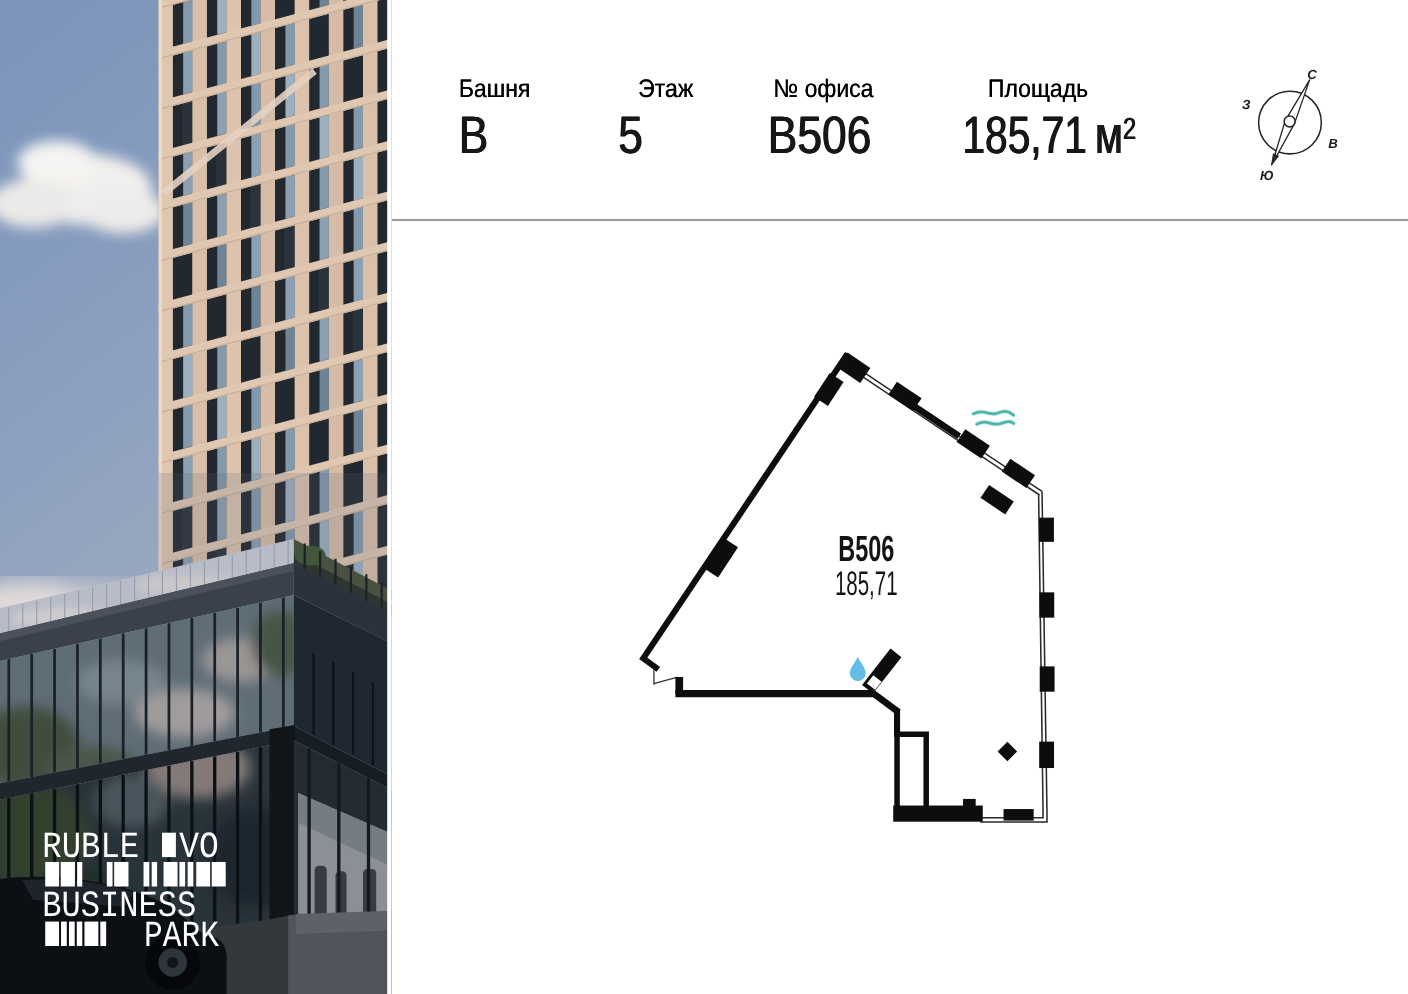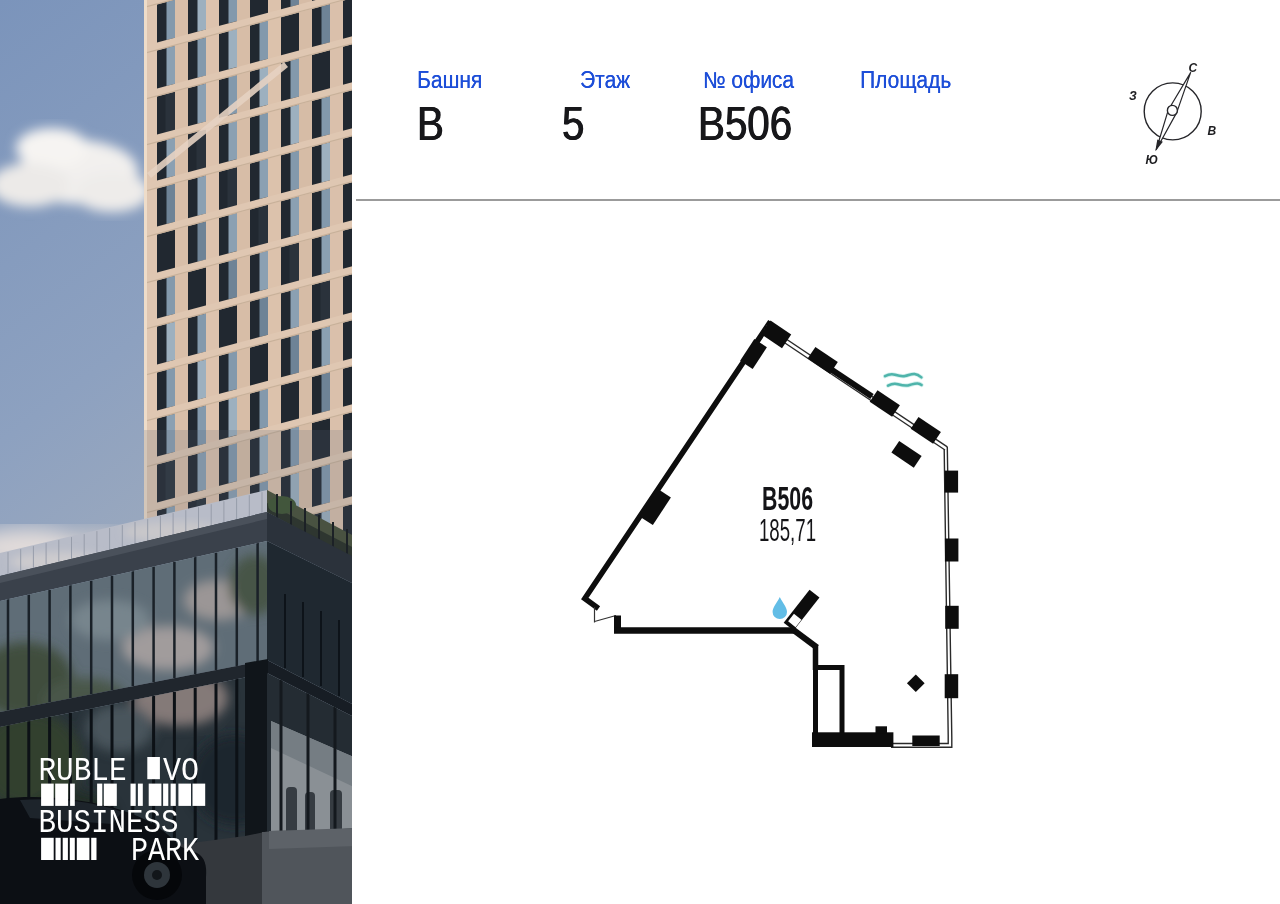--- a/index.html
+++ b/index.html
@@ -1,19 +1,19 @@
 <!DOCTYPE html>
 <html><head>
 <meta charset="utf-8">
 <style>
   html,body{margin:0;padding:0;background:#fff;}
   #page{position:relative;width:1280px;height:904px;overflow:hidden;background:#fff;
         font-family:"Liberation Sans",sans-serif;}
   .cond{display:inline-block;transform:scaleX(0.91);transform-origin:0 0;white-space:nowrap;line-height:1;}
-  .lbl{position:absolute;font-size:23px;color:#1d4ed8;font-weight:400;line-height:1;text-shadow:0.3px 0 currentColor;}
+  .lbl{position:absolute;font-size:23px;color:#000000;font-weight:400;line-height:1;text-shadow:0.3px 0 currentColor;}
   .val{position:absolute;font-size:48px;color:#17171a;font-weight:400;line-height:1;text-shadow:0.6px 0 currentColor,-0.6px 0 currentColor;}
   .vc{display:inline-block;transform:scaleX(0.84);transform-origin:0 0;white-space:nowrap;line-height:1;}
 </style>
 </head>
 <body>
 <div id="page">
 
   <svg id="photo" style="position:absolute;left:0;top:0" width="356" height="904" viewBox="0 0 356 904">
     <defs>
       <linearGradient id="sky" x1="0" y1="0" x2="0.3" y2="1">
@@ -361,25 +361,26 @@
 <rect x="69.8" y="837.8" width="5.0" height="22.2"></rect>
 <rect x="76.8" y="837.8" width="12.6" height="22.2"></rect>
 <rect x="91.2" y="837.8" width="5.3" height="22.2"></rect>
     </g>
     <rect x="352" y="0" width="4" height="904" fill="#ffffff"></rect>
   </svg>
 
   <div class="lbl" style="left:417px;top:69px"><span class="cond">Башня</span></div>
   <div class="lbl" style="left:580px;top:69px"><span class="cond">Этаж</span></div>
   <div class="lbl" style="left:703px;top:69px"><span class="cond">№ офиса</span></div>
-  <div class="lbl" style="left:860px;top:69px"><span class="cond">Площадь</span></div>
+  <div class="lbl" style="left:898px;top:69px"><span class="cond">Площадь</span></div>
 
   <div class="val" style="left:417px;top:100px"><span class="vc">В</span></div>
   <div class="val" style="left:562px;top:100px"><span class="vc">5</span></div>
   <div class="val" style="left:698px;top:100px"><span class="vc">В506</span></div>
+  <div class="val" style="left:875px;top:100px"><span class="vc" style="transform:scaleX(0.77)">185,71 м<span style="font-size:58%;position:relative;top:-12.8px">2</span></span></div>
 
   <div style="position:absolute;left:356px;top:199px;width:924px;height:2px;background:#9b9b9b"></div>
 
   <svg style="position:absolute;left:1110px;top:45px" width="130" height="135" viewBox="1110 45 130 135">
     <circle cx="1172.7" cy="111.4" r="28.5" fill="none" stroke="#26262a" stroke-width="1.4"></circle>
     <polygon points="1190.6,72.6 1176.8,112.4 1156.3,149.5 1168.4,109.7" fill="#ffffff" stroke="#26262a" stroke-width="1.2" stroke-linejoin="round"></polygon>
     <circle cx="1172.4" cy="110.4" r="5" fill="#ffffff" stroke="#26262a" stroke-width="1.4"></circle>
     <polygon points="1155.3,151.2 1162.9,141.8 1157.3,139.4" fill="#26262a"></polygon>
     <g fill="#1d1d20" font-family="Liberation Sans, sans-serif" font-size="12" font-style="italic" font-weight="bold">
       <text x="1188.5" y="71.5">С</text>

